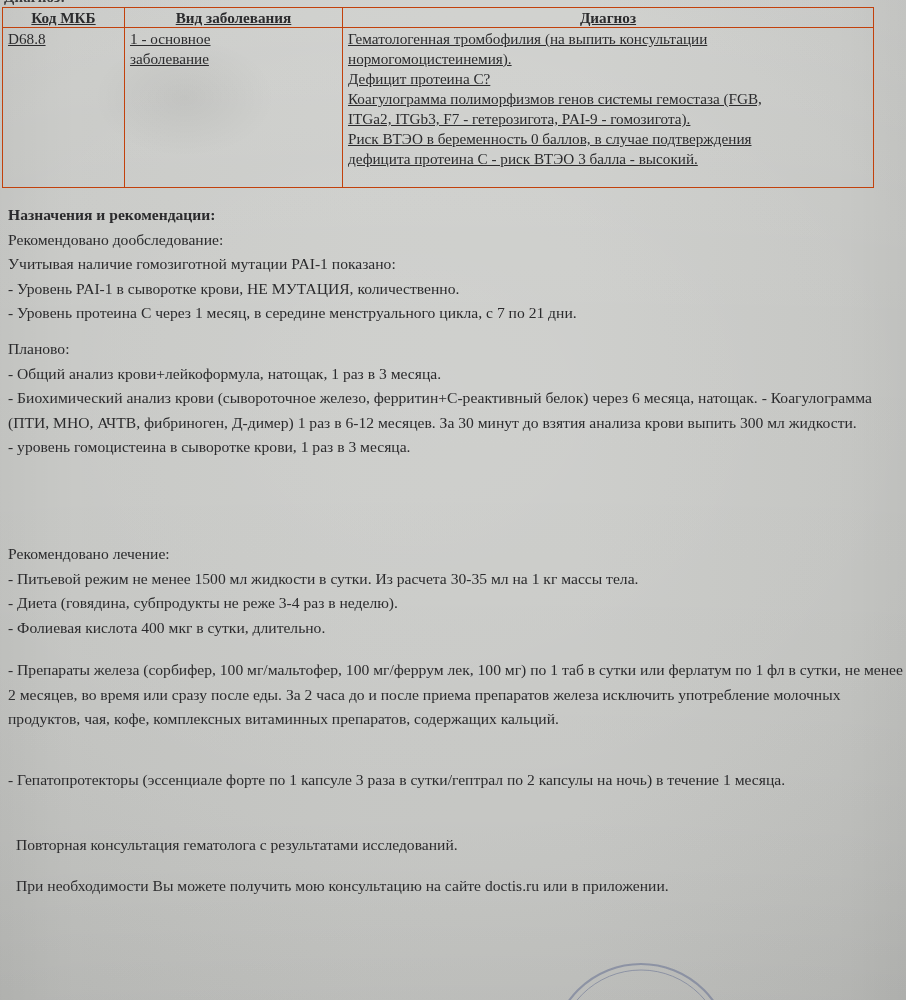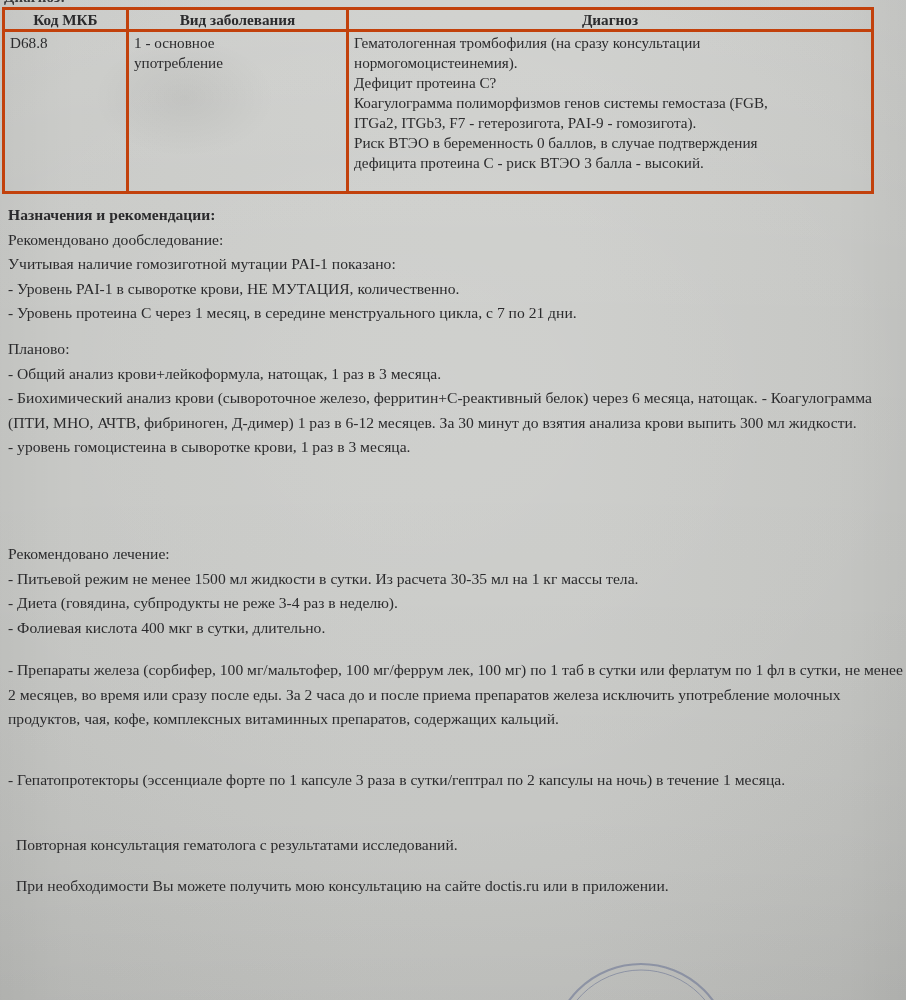--- a/index.html
+++ b/index.html
@@ -81,25 +81,26 @@
     position: absolute;
     left: 2px;
     top: 7px;
     width: 872px;
     border-collapse: collapse;
     table-layout: fixed;
     font-size: 15.2px;
     line-height: 20px;
   }
   .diag-table td, .diag-table th {
-    border: 3px solid #c2410c;
+    border: 1px solid #c2410c;
     vertical-align: top;
     padding: 1px 5px 2px 5px;
     text-align: left;
     font-weight: 400;
+    text-decoration: underline;
   }
   .diag-table thead th {
     text-align: center;
     font-weight: 700;
     height: 19px;
     padding-top: 0px;
     padding-bottom: 0px;
     line-height: 19px;
     white-space: nowrap;
   }
@@ -174,24 +175,24 @@
         <th class="col-code">Код МКБ</th>
         <th class="col-type">Вид заболевания</th>
         <th class="col-diag">Диагноз</th>
       </tr>
     </thead>
     <tbody>
       <tr>
         <td class="cell-body">D68.8</td>
         <td class="cell-body">
           <span class="diag-line">1 - основное</span>
-          <span class="diag-line">употребление</span>
+          <span class="diag-line">заболевание</span>
         </td>
         <td class="cell-body">
-          <span class="diag-line">Гематологенная тромбофилия (на сразу консультации</span>
+          <span class="diag-line">Гематологенная тромбофилия (на выпить консультации</span>
           <span class="diag-line">нормогомоцистеинемия).</span>
           <span class="diag-line">Дефицит протеина С?</span>
           <span class="diag-line">Коагулограмма полиморфизмов генов системы гемостаза (FGB,</span>
           <span class="diag-line">ITGa2, ITGb3, F7 - гетерозигота, PAI-9 - гомозигота).</span>
           <span class="diag-line">Риск ВТЭО в беременность 0 баллов, в случае подтверждения</span>
           <span class="diag-line">дефицита протеина С - риск ВТЭО 3 балла - высокий.</span>
         </td>
       </tr>
     </tbody>
   </table>

